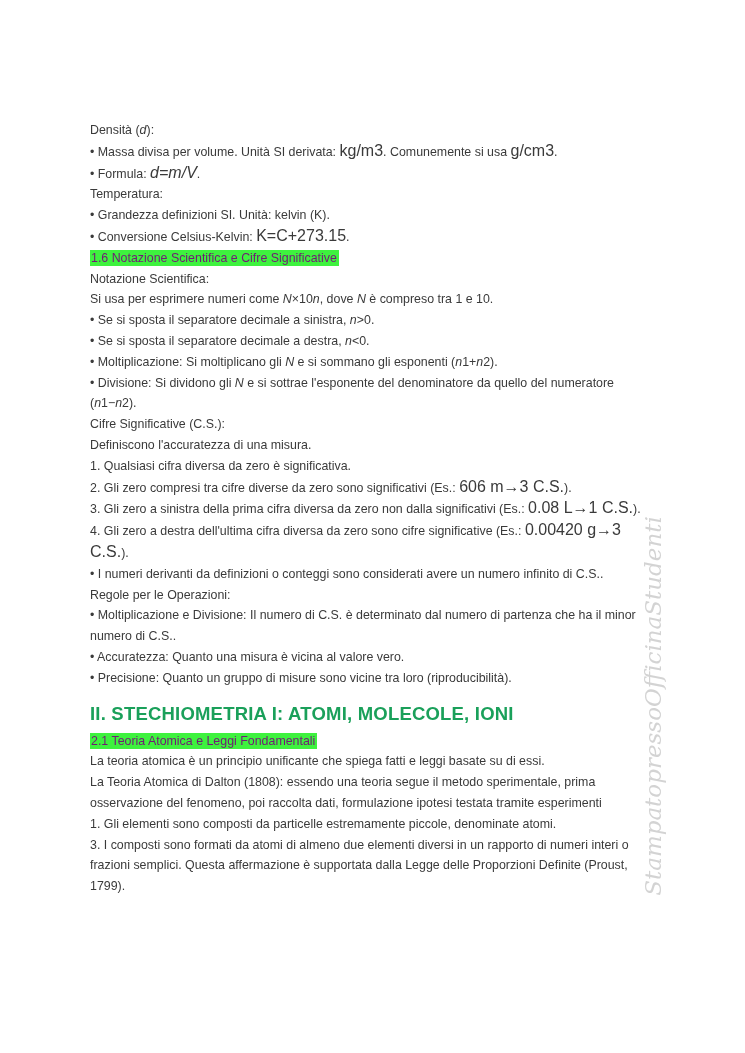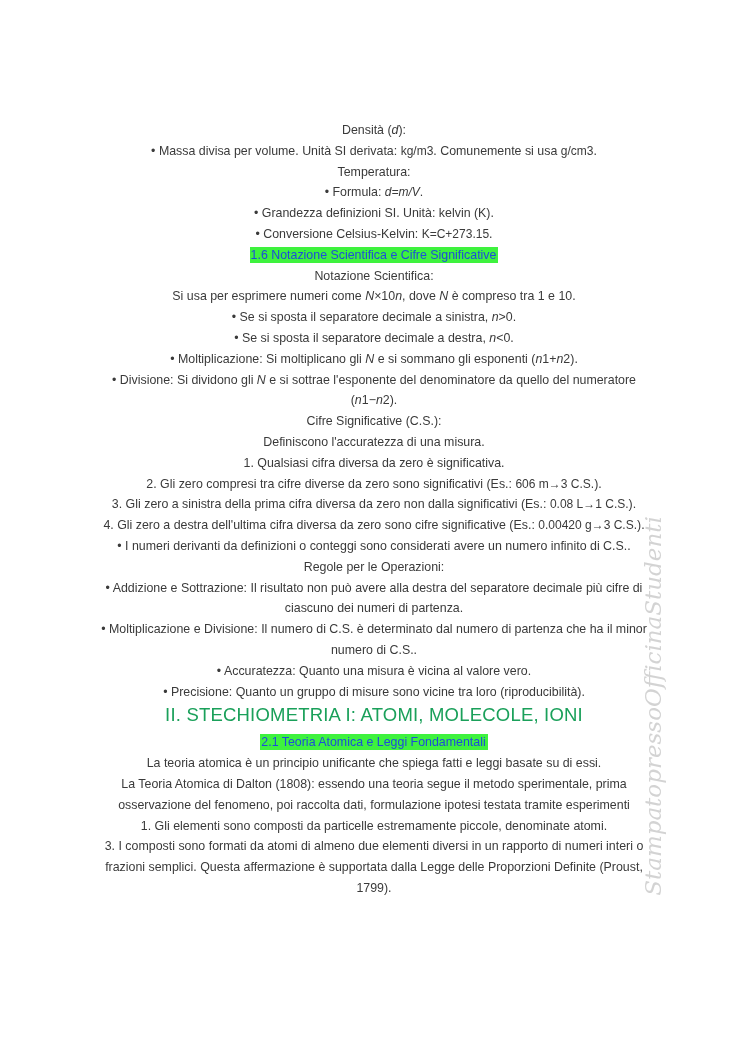--- a/index.html
+++ b/index.html
@@ -24,42 +24,41 @@
     background:var(--page-bg);
   }
   .content{
     position:absolute;
     left:90px;
     top:120px;
     width:568px;
     font-size:12.4px;
     line-height:20.8px;
     z-index:2;
-    text-align:center;
   }
   .blk{margin:0;}
   .blk.p{margin:0;}
   .blk.hl{line-height:20.8px;}
   .blk.hl .hlspan{
     background:var(--hl-bg);
-    color:#1d4ed8;
+    color:#701a75;
     padding:1px 2px 1px 1px;
   }
   .blk.h1{
     color:var(--green);
     font-size:18.5px;
-    font-weight:normal;
+    font-weight:bold;
     line-height:24px;
-    margin-top:1px;
+    margin-top:13px;
     margin-bottom:5px;
     letter-spacing:0.2px;
   }
   .b{font-weight:normal;}
   .i{font-style:italic;}
-  .sm{font-size:12px;margin-top:9px;}
+  .sm{font-size:16px;margin-top:9px;}
   .watermark{
     position:absolute;
     left:653px;
     top:706px;
     transform:translate(-50%,-50%) rotate(-90deg);
     transform-origin:center;
     white-space:nowrap;
     font-family:"DejaVu Serif", serif;
     font-style:italic;
     font-size:23px;
@@ -70,40 +69,39 @@
   }
 </style>
 </head>
 <body>
 
 <div class="page">
   <div class="watermark">StampatopressoOfficinaStudenti</div>
   <div class="content">
       <div class="blk p"><span>Densità (</span><span class="i">d</span><span>):</span></div>
       <div class="blk p"><span>• Massa divisa per volume. Unità SI derivata: </span><span class="sm">kg/m3</span><span>. Comunemente si usa </span><span class="sm">g/cm3</span><span>.</span></div>
+      <div class="blk p"><span>• Formula: </span><span class="i sm">d=m/V</span><span>.</span></div>
       <div class="blk p"><span>Temperatura:</span></div>
-      <div class="blk p"><span>• Formula: </span><span class="i sm">d=m/V</span><span>.</span></div>
       <div class="blk p"><span>• Grandezza definizioni SI. Unità: </span><span class="b">kelvin (K)</span><span>.</span></div>
       <div class="blk p"><span>• Conversione Celsius-Kelvin: </span><span class="sm">K=C+273.15</span><span>.</span></div>
       <div class="blk hl"><span class="hlspan"><span>1.6 Notazione Scientifica e Cifre Significative</span></span></div>
       <div class="blk p"><span>Notazione Scientifica:</span></div>
       <div class="blk p"><span>Si usa per esprimere numeri come </span><span class="i">N</span><span>×10</span><span class="i">n</span><span>, dove </span><span class="i">N</span><span> è compreso tra 1 e 10.</span></div>
       <div class="blk p"><span>• Se si sposta il separatore decimale a sinistra, </span><span class="i">n</span><span>&gt;0.</span></div>
       <div class="blk p"><span>• Se si sposta il separatore decimale a destra, </span><span class="i">n</span><span>&lt;0.</span></div>
       <div class="blk p"><span>• </span><span class="b">Moltiplicazione:</span><span> Si moltiplicano gli </span><span class="i">N</span><span> e si sommano gli esponenti (</span><span class="i">n</span><span>1+</span><span class="i">n</span><span>2).</span></div>
       <div class="blk p"><span>• </span><span class="b">Divisione:</span><span> Si dividono gli </span><span class="i">N</span><span> e si sottrae l'esponente del denominatore da quello del numeratore (</span><span class="i">n</span><span>1−</span><span class="i">n</span><span>2).</span></div>
       <div class="blk p"><span>Cifre Significative (C.S.):</span></div>
       <div class="blk p"><span>Definiscono l'accuratezza di una misura.</span></div>
       <div class="blk p"><span>1. Qualsiasi cifra </span><span class="b">diversa da zero</span><span> è significativa.</span></div>
       <div class="blk p"><span>2. Gli </span><span class="b">zero compresi</span><span> tra cifre diverse da zero sono significativi (Es.: </span><span class="sm">606 m→3 C.S.</span><span>).</span></div>
       <div class="blk p"><span>3. Gli </span><span class="b">zero a sinistra</span><span> della prima cifra diversa da zero </span><span class="b">non</span><span> dalla significativi (Es.: </span><span class="sm">0.08 L→1 C.S.</span><span>).</span></div>
       <div class="blk p"><span>4. Gli </span><span class="b">zero a destra</span><span> dell'ultima cifra diversa da zero </span><span class="b">sono</span><span> cifre significative (Es.: </span><span class="sm">0.00420 g→3 C.S.</span><span>).</span></div>
       <div class="blk p"><span>• I numeri derivanti da definizioni o conteggi sono considerati avere un numero </span><span class="b">infinito</span><span> di C.S..</span></div>
       <div class="blk p"><span>Regole per le Operazioni:</span></div>
-      <div class="blk p"><span>• </span><span class="b">Addizione e Sottrazione:</span><span> Il risultato non può avere alla destra del separatore decimale più cifre di ciascuno dei numeri di partenza.</span></div>
       <div class="blk p"><span>• </span><span class="b">Moltiplicazione e Divisione:</span><span> Il numero di C.S. è determinato dal numero di partenza che ha il minor numero di C.S..</span></div>
       <div class="blk p"><span>• </span><span class="b">Accuratezza:</span><span> Quanto una misura è vicina al </span><span class="b">valore vero</span><span>.</span></div>
       <div class="blk p"><span>• </span><span class="b">Precisione:</span><span> Quanto un gruppo di misure sono vicine tra loro (riproducibilità).</span></div>
       <h1 class="blk h1"><span>II. STECHIOMETRIA I: ATOMI, MOLECOLE, IONI</span></h1>
       <div class="blk hl"><span class="hlspan"><span>2.1 Teoria Atomica e Leggi Fondamentali</span></span></div>
       <div class="blk p"><span>La teoria atomica è un principio unificante che spiega fatti e leggi basate su di essi.</span></div>
       <div class="blk p"><span>La Teoria Atomica di Dalton (1808): essendo una teoria segue il metodo sperimentale, prima osservazione del fenomeno, poi raccolta dati, formulazione ipotesi testata tramite esperimenti</span></div>
       <div class="blk p"><span>1. Gli elementi sono composti da particelle estremamente piccole, denominate </span><span class="b">atomi</span><span>.</span></div>
       <div class="blk p"><span>3. I composti sono formati da atomi di almeno due elementi diversi in un rapporto di numeri interi o frazioni semplici. Questa affermazione è supportata dalla </span><span class="b">Legge delle Proporzioni Definite</span><span> (Proust, 1799).</span></div>
     </div>

